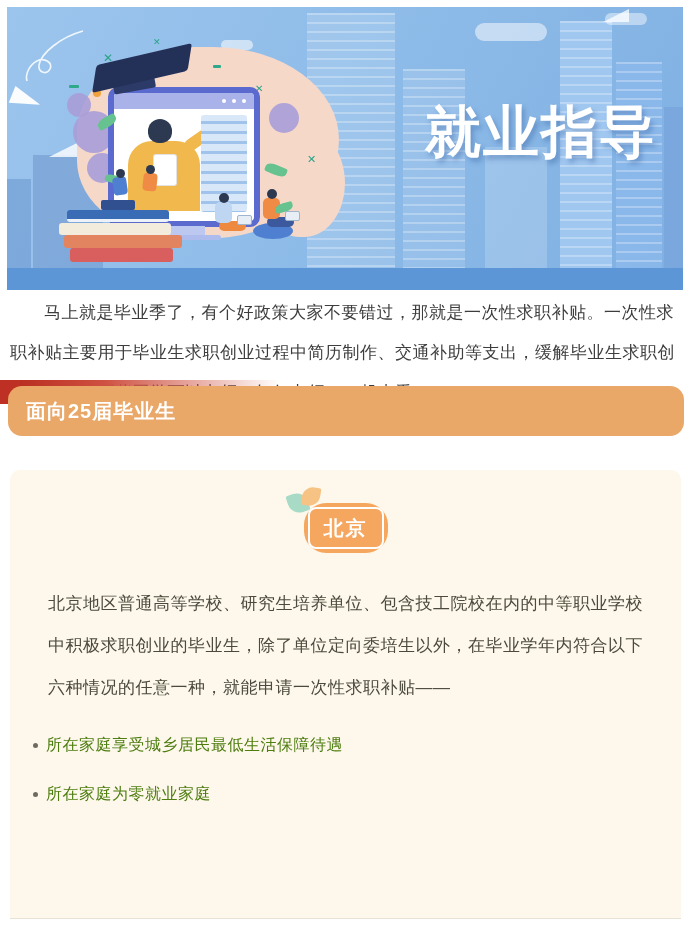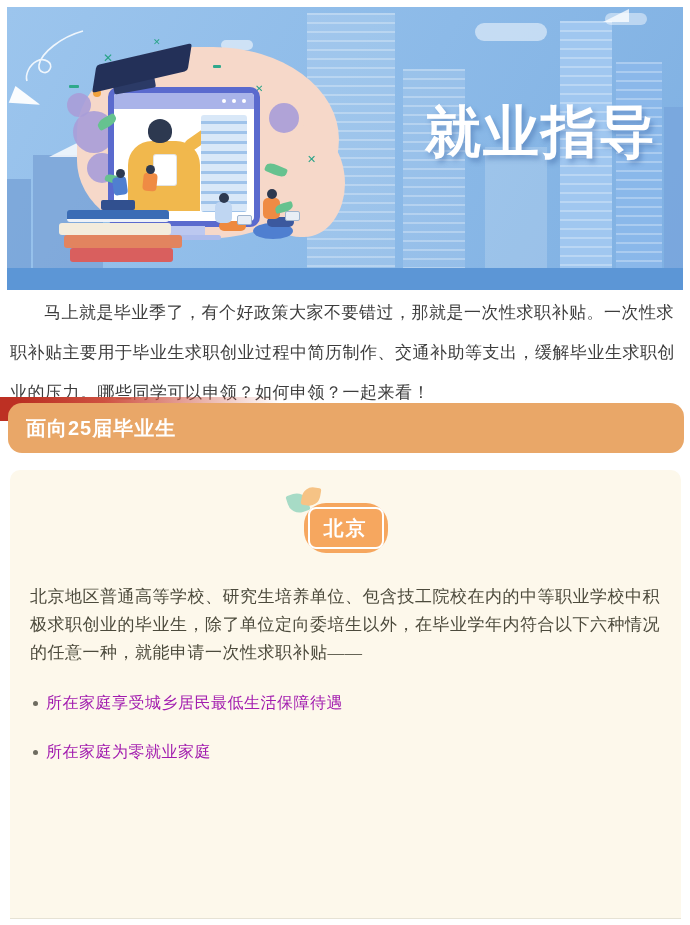--- a/index.html
+++ b/index.html
@@ -100,42 +100,42 @@
   .s2 .seat { position:absolute; left:-4px; top:34px; width:40px; height:16px; border-radius:50%; background:#4F7FD0; }
 
   .banner-title { position:absolute; right:26px; top:94px; z-index:9; color:#ffffff; font-size:56px; font-weight:bold;
     letter-spacing:2px; line-height:1.1; text-shadow:3px 4px 5px rgba(62,104,166,.45); white-space:nowrap; }
 
   
   .intro { position:absolute; left:10px; right:8px; top:293px; color:#3D3D3D; font-size:17px;
     line-height:40px; text-indent:2em; letter-spacing:.5px; }
 
   
-  .section-header { position:absolute; left:0; right:0; top:395px; height:62px; }
+  .section-header { position:absolute; left:0; right:0; top:378px; height:62px; }
   .red-block { position:absolute; left:0; top:2px; width:20px; height:24px; background:#BD3023; }
   .red-strip { position:absolute; left:0; top:2px; width:295px; height:7px;
     background:linear-gradient(to right,#B5271B 0%,#CE5040 35%,rgba(255,255,255,0) 95%); }
   .orange-bar { position:absolute; left:8px; right:6px; top:8px; height:50px; background:#E9A768; border-radius:14px;
     color:#fff; font-size:20px; font-weight:bold; line-height:50px; padding-left:18px; letter-spacing:1px; }
 
   
   .card { position:absolute; left:10px; right:9px; top:470px; height:449px; background:#FDF8EB;
     border-radius:10px 10px 0 0; border-bottom:1px solid #E6E2D4; overflow:hidden; }
   .badge-wrap { position:relative; width:84px; height:50px; margin:33px auto 0; }
   .badge { position:absolute; inset:0; background:#F6A75F; border-radius:22px;
     display:flex; align-items:center; justify-content:center; }
   .badge-border { position:absolute; inset:4px; border:2px solid #ffffff; border-radius:8px; }
   .badge-label { position:relative; color:#fff; font-size:20px; font-weight:bold; letter-spacing:2px; }
   .leaf { position:absolute; z-index:2; }
   .leaf-teal { left:-16px; top:-10px; width:20px; height:20px; background:#A7DBC6; border-radius:2px 60% 2px 60%; transform:rotate(-18deg); }
   .leaf-orange { left:-2px; top:-16px; width:18px; height:19px; background:#F6C385; border-radius:60% 2px 60% 2px; transform:rotate(10deg); }
 
-  .card-para { margin:30px 20px 0; color:#4C4A3C; font-size:17px; line-height:28px; letter-spacing:.5px;font-family:Liberation Serif, serif; }
+  .card-para { margin:30px 38px 0; color:#4C4A3C; font-size:17px; line-height:42px; letter-spacing:.5px; }
   .bullets { list-style:none; margin:26px 24px 0 0; }
-  .bullets li { position:relative; padding-left:36px; margin-bottom:29px; color:#a21caf; font-size:16px;
+  .bullets li { position:relative; padding-left:36px; margin-bottom:29px; color:#4d7c0f; font-size:16px;
     line-height:20px; letter-spacing:.5px; white-space:nowrap; }
   .bullets .dot { position:absolute; left:23px; top:8px; width:5px; height:5px; border-radius:50%; background:#6E6C60; }
 </style>
 </head>
 <body>
 
 <div class="page">
 
   <div class="banner">
     <div class="bld b1"></div>

